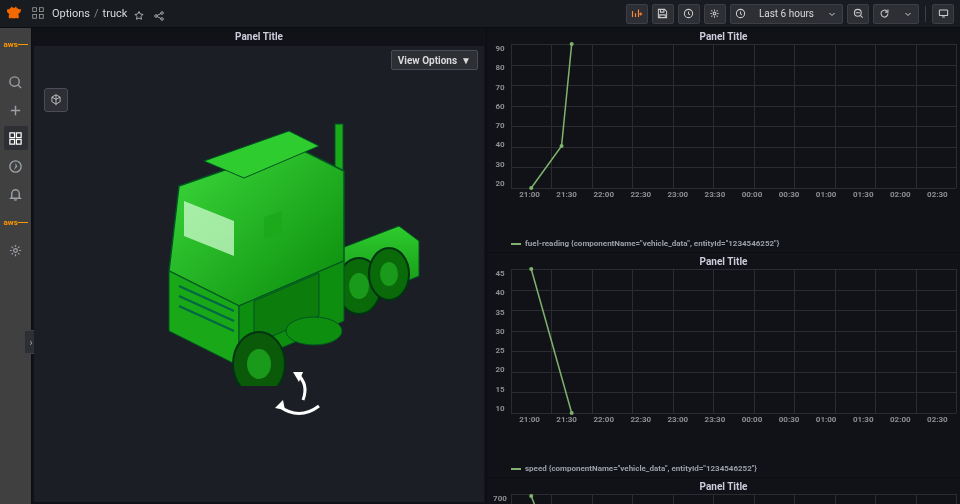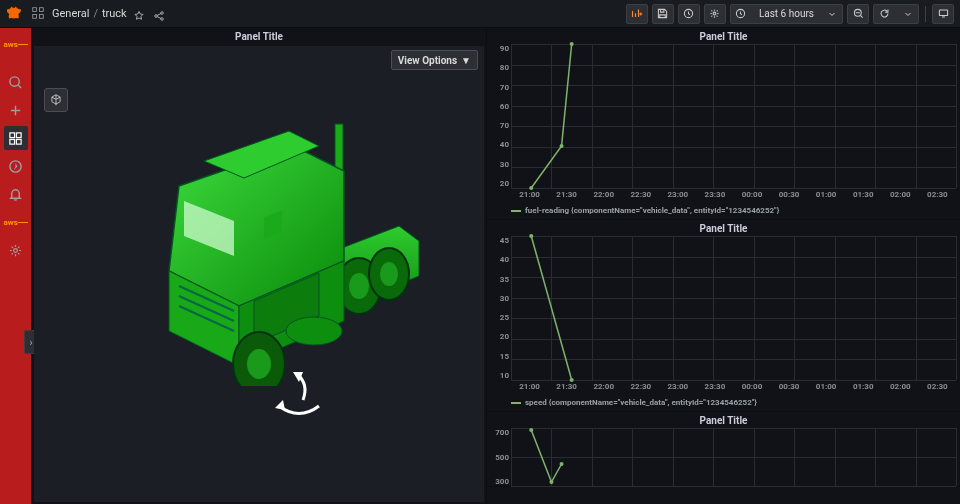--- a/index.html
+++ b/index.html
@@ -13,21 +13,21 @@
   .header .crumb-icons { display:flex; gap:6px; margin-left:6px; }
   .header .crumb-icons .icon { width:14px; height:14px; color:#888; cursor:pointer; }
   .header-right { margin-left: auto; display: flex; align-items: center; gap: 4px; }
   .hbtn { height: 20px; min-width: 20px; background: #2d2f34; border: 1px solid #3d3f46; border-radius: 2px; display: flex; align-items: center; justify-content: center; padding: 0 4px; font-size: 10px; color: #d8d9da; cursor:pointer; gap:12px; }
   .hbtn.icon-only { width:22px; padding:0; }
   .hbtn .ic { width:12px; height:12px; display:inline-flex; align-items:center; justify-content:center; }
   .hbtn.add { color:#ff8833; }
   
   
   .body { display: flex; height: calc(504px - 28px); }
-  .sidebar { width: 32px; background: #b91c1c; display: flex; flex-direction: column; align-items: center; padding-top: 4px; gap: 4px; border-right: 1px solid #0c0d11; position:relative; }
+  .sidebar { width: 32px; background: #404040; display: flex; flex-direction: column; align-items: center; padding-top: 4px; gap: 4px; border-right: 1px solid #0c0d11; position:relative; }
   .sidebar .sb-item { width: 24px; height: 24px; display: flex; align-items: center; justify-content: center; color: #9aa0a6; cursor:pointer; border-radius:2px; }
   .sidebar .sb-item.active { background: #2d2f34; color: #fff; }
   .sidebar .sb-item.brand { color:#ff9900; }
   .expand-handle { position:absolute; bottom:150px; left:24px; width:14px; height:24px; background:#2d2f34; border:1px solid #3d3f46; border-radius:2px; display:flex; align-items:center; justify-content:center; font-size:10px; color:#aaa; cursor:pointer;}
   
   .content { flex: 1; display: flex; background: #111217; font-weight: bold; }
   .panel-left { flex: 0 0 455px; display: flex; flex-direction: column; border-right: 1px solid #0c0d11; }
   .panel-right { flex: 1; display: flex; flex-direction: column; overflow: hidden; }
   
   .panel-title-bar { height: 18px; text-align: center; font-size: 10px; color: #ccccdc; line-height: 18px; }
@@ -38,50 +38,50 @@
   .cube-btn { position:absolute; top:42px; left:10px; width:24px; height:24px; background:#2d2f34; border:1px solid #4a4d55; border-radius:3px; display:flex; align-items:center; justify-content:center; cursor:pointer;}
   .cube-btn svg { width:14px; height:14px; }
   .truck-svg { position:absolute; top:60px; left:55px; width:340px; }
   .orbit-arrows { position:absolute; top:320px; left:235px; width:60px; height:60px; pointer-events:none;}
   
   
   .chart-panel { border-bottom: 1px solid #0c0d11; }
   .chart-panel .panel-title-bar { height:16px; }
   .chart-area { position: relative; height: 160px; margin-left: 24px; margin-right:4px; }
   .chart-area.short { height: 58px; }
-  .y-axis { position: absolute; left: -20px; top: 0; bottom: 16px; width: 18px; display: flex; flex-direction: column; justify-content: space-between; font-size: 8px; color: #8e8e92; text-align: right; }
+  .y-axis { position: absolute; left: -20px; top: 0; bottom: 16px; width: 18px; display: flex; flex-direction: column; justify-content: space-between; font-size: 8px; color: #8e8e92; text-align: center; }
   .grid { position:absolute; left:0; top:0; right:0; bottom:16px; }
   .grid-line-h { position:absolute; left:0; right:0; height:1px; background:#2a2c31; }
   .grid-line-v { position:absolute; top:0; bottom:0; width:1px; background:#2a2c31; }
   .x-axis { position:absolute; left:0; right:0; bottom:0; height:14px; display:flex; font-size:8px; color:#8e8e92;}
   .x-tick { flex:1; text-align:center; }
   .plot-line { position:absolute; left:0; right:0; top:0; bottom:16px; }
   .plot-line svg { width:100%; height:100%; overflow:visible; }
-  .legend { font-size: 8px; color: #9aa0a6; padding: 2px 0 4px 24px; display:flex; align-items:center; gap:4px; }
+  .legend { font-size: 8px; color: #9aa0a6; padding: 2px 0 4px 24px; display:flex; align-items:center; gap:4px;margin-top:33px; }
   .legend .swatch { width:10px; height:2px; background:#7eb26d; display:inline-block; }
 </style>
 </head>
 <body>
 
 <div class="header">
   <div class="logo">
     <svg viewBox="0 0 24 24" width="18" height="18">
         <path fill="#f46800" d="M12 2c1 3 4 4 7 4-.5 3-2 5-4 6 1 2 1 4 0 6-2-1-4-1-6 0-2-1-4-1-6 0-1-2-1-4 0-6-2-1-3.5-3-4-6 3 0 6-1 7-4 1 1 2 2 3 2s2-1 3-2z"></path>
       </svg>
   </div>
   <span style="margin-left:6px; color:#888;">
     <svg width="12" height="12" viewBox="0 0 16 16">
         <rect x="1" y="1" width="5" height="5" fill="none" stroke="#aaa"></rect>
         <rect x="10" y="1" width="5" height="5" fill="none" stroke="#aaa"></rect>
         <rect x="1" y="10" width="5" height="5" fill="none" stroke="#aaa"></rect>
         <rect x="10" y="10" width="5" height="5" fill="none" stroke="#aaa"></rect>
       </svg>
   </span>
   <div class="breadcrumb">
-    <span>General</span>
+    <span>Options</span>
     <span class="crumb-sep">/</span>
     <span>truck</span>
   </div>
   <div class="crumb-icons">
     <span class="icon"><svg width="12" height="12" viewBox="0 0 24 24">
           <path fill="none" stroke="#aaa" stroke-width="2" d="M12 3l2.5 5 5.5.8-4 4 1 5.7L12 16l-5 2.5 1-5.7-4-4 5.5-.8z"></path>
         </svg></span>
     <span class="icon"><svg width="12" height="12" viewBox="0 0 24 24">
           <circle cx="6" cy="12" r="2.5" fill="none" stroke="#aaa" stroke-width="2"></circle>
           <circle cx="18" cy="6" r="2.5" fill="none" stroke="#aaa" stroke-width="2"></circle>

